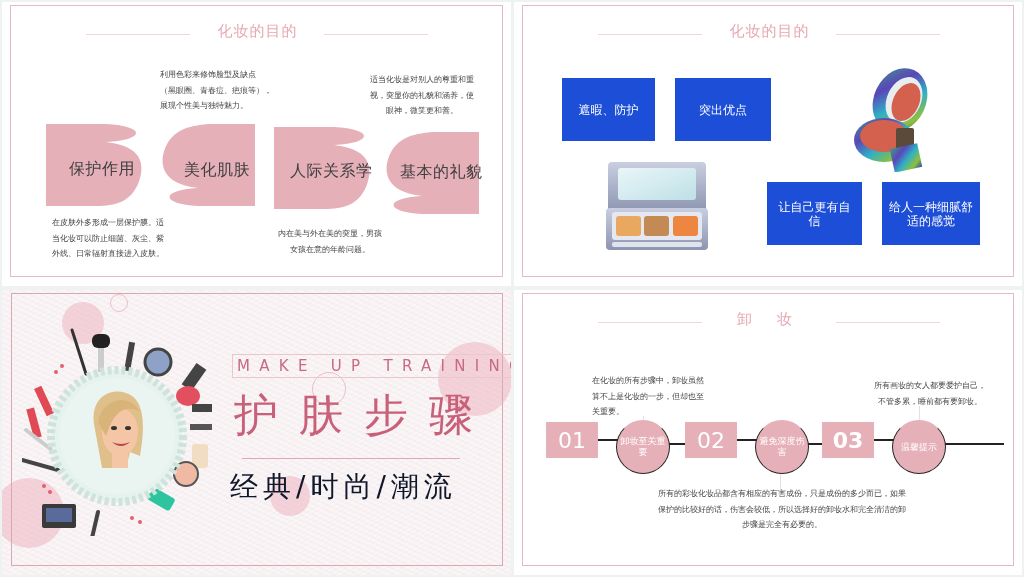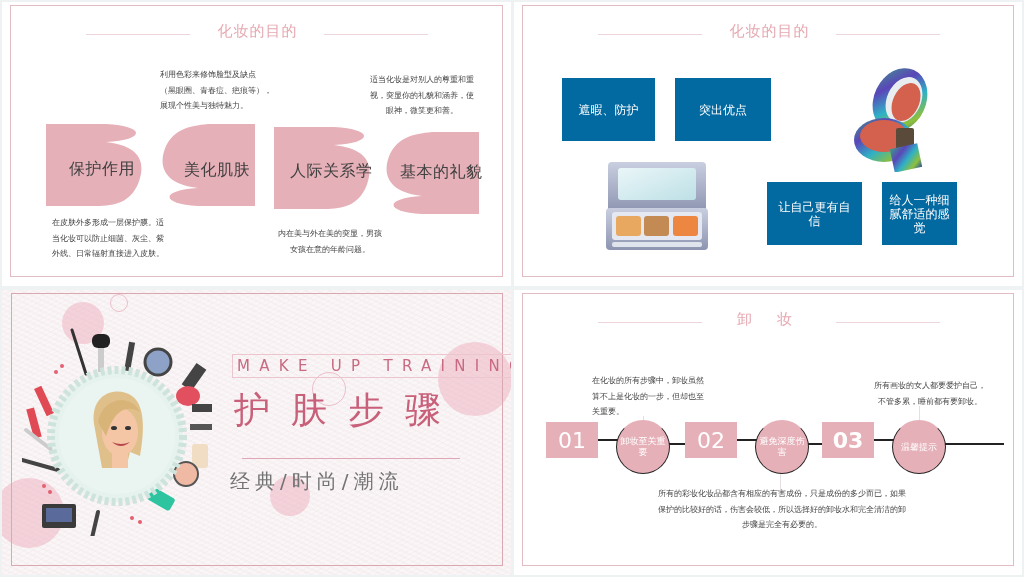--- a/index.html
+++ b/index.html
@@ -20,32 +20,32 @@
   .title-line.r { left: 322px; }
   .title-text { position: absolute; left: 188px; width: 135px; text-align: center; top: 0; font-size: 15px; letter-spacing: 1px; color: #e6a8b1; }
   .s4 .title-text { letter-spacing: 10px; }
   .small-txt { position: absolute; font-size: 8px; line-height: 15.5px; color: #444; }
 
   
   .shape { position: absolute; }
   .shape-label { position: absolute; color: #404040; font-size: 16px; letter-spacing: 0.5px; white-space: nowrap; }
 
   
-  .box { position: absolute; background: #0369a1; color: #fff; font-size: 12px; display: flex; align-items: center; justify-content: center; text-align: center; line-height: 14px; padding: 0 6px; }
+  .box { position: absolute; background: #1d4ed8; color: #fff; font-size: 12px; display: flex; align-items: center; justify-content: center; text-align: center; line-height: 14px; padding: 0 6px; }
 
   
   .texture { position: absolute; inset: 0; background:
       repeating-linear-gradient(25deg, rgba(220,200,205,0.10) 0 2px, rgba(255,255,255,0) 2px 5px),
       repeating-linear-gradient(-30deg, rgba(210,190,195,0.08) 0 1px, rgba(255,255,255,0) 1px 4px); }
   .blob { position: absolute; border-radius: 50%; background: rgba(238,180,195,0.55); }
   .ring { position: absolute; border-radius: 50%; border: 1px solid rgba(230,170,185,0.7); }
   .mk-en { position: absolute; left: 230px; top: 64px; font-size: 15px; letter-spacing: 9.3px; color: #c86a82; font-family: "DejaVu Sans", sans-serif; white-space: nowrap; border: 1px solid #edc5cf; padding: 2px 0 2px 4px; }
-  .mk-title { position: absolute; left: 232px; top: 96px; font-size: 36px; letter-spacing: 21px; color: #c9607a; white-space: nowrap; }
+  .mk-title { position: absolute; left: 232px; top: 96px; font-size: 44px; letter-spacing: 21px; color: #c9607a; white-space: nowrap; }
   .mk-line { position: absolute; left: 240px; top: 168px; width: 218px; height: 1px; background: #e0a6b5; }
-  .mk-sub { position: absolute; left: 228px; top: 178px; font-size: 20px; color: #737373; white-space: nowrap; letter-spacing: 5px; }
+  .mk-sub { position: absolute; left: 228px; top: 178px; font-size: 28px; color: #0f172a; white-space: nowrap; letter-spacing: 5px; }
 
   
   .step-num { position: absolute; width: 52px; height: 36px; background: #e6b0b8; color: #fff; font-size: 22px; display: flex; align-items: center; justify-content: center; }
   .step-circle { position: absolute; width: 54px; height: 54px; border-radius: 50%; background: #e6b0b8; color: #fff; font-size: 9px; line-height: 11px; display: flex; align-items: center; justify-content: center; text-align: center; border-bottom: 1.5px solid #222; border-left: 1.5px solid #222; border-right: 1.5px solid #222; border-top: 1.5px solid transparent; }
   .tl-line { position: absolute; height: 1.5px; background: #222; }
   .connector { position: absolute; width: 1px; background: #e8dde0; }
 </style>
 </head>
 <body>
 
@@ -104,21 +104,21 @@
     <div class="frame"></div>
     <div class="title-row">
       <div class="title-line l"></div>
       <div class="title-text">化妆的目的</div>
       <div class="title-line r"></div>
     </div>
 
     <div class="box" style="left:48px; top:76px; width:93px; height:63px;">遮暇、防护</div>
     <div class="box" style="left:161px; top:76px; width:96px; height:63px;">突出优点</div>
     <div class="box" style="left:253px; top:180px; width:95px; height:63px;">让自己更有自信</div>
-    <div class="box" style="left:368px; top:180px; width:75px; height:63px;">给人一种细腻舒适的感觉</div>
+    <div class="box" style="left:368px; top:180px; width:98px; height:63px;">给人一种细腻舒适的感觉</div>
 
     <svg style="position:absolute; left:92px; top:158px;" width="102" height="92" viewBox="0 0 102 92">
       <defs>
         <linearGradient id="pg" x1="0" y1="0" x2="0" y2="1">
             <stop offset="0" stop-color="#c9cfe0"></stop>
             <stop offset="1" stop-color="#8d94b0"></stop>
           </linearGradient>
         <linearGradient id="mg" x1="0" y1="0" x2="1" y2="1">
             <stop offset="0" stop-color="#eaf6f8"></stop>
             <stop offset="1" stop-color="#bde0e6"></stop>

